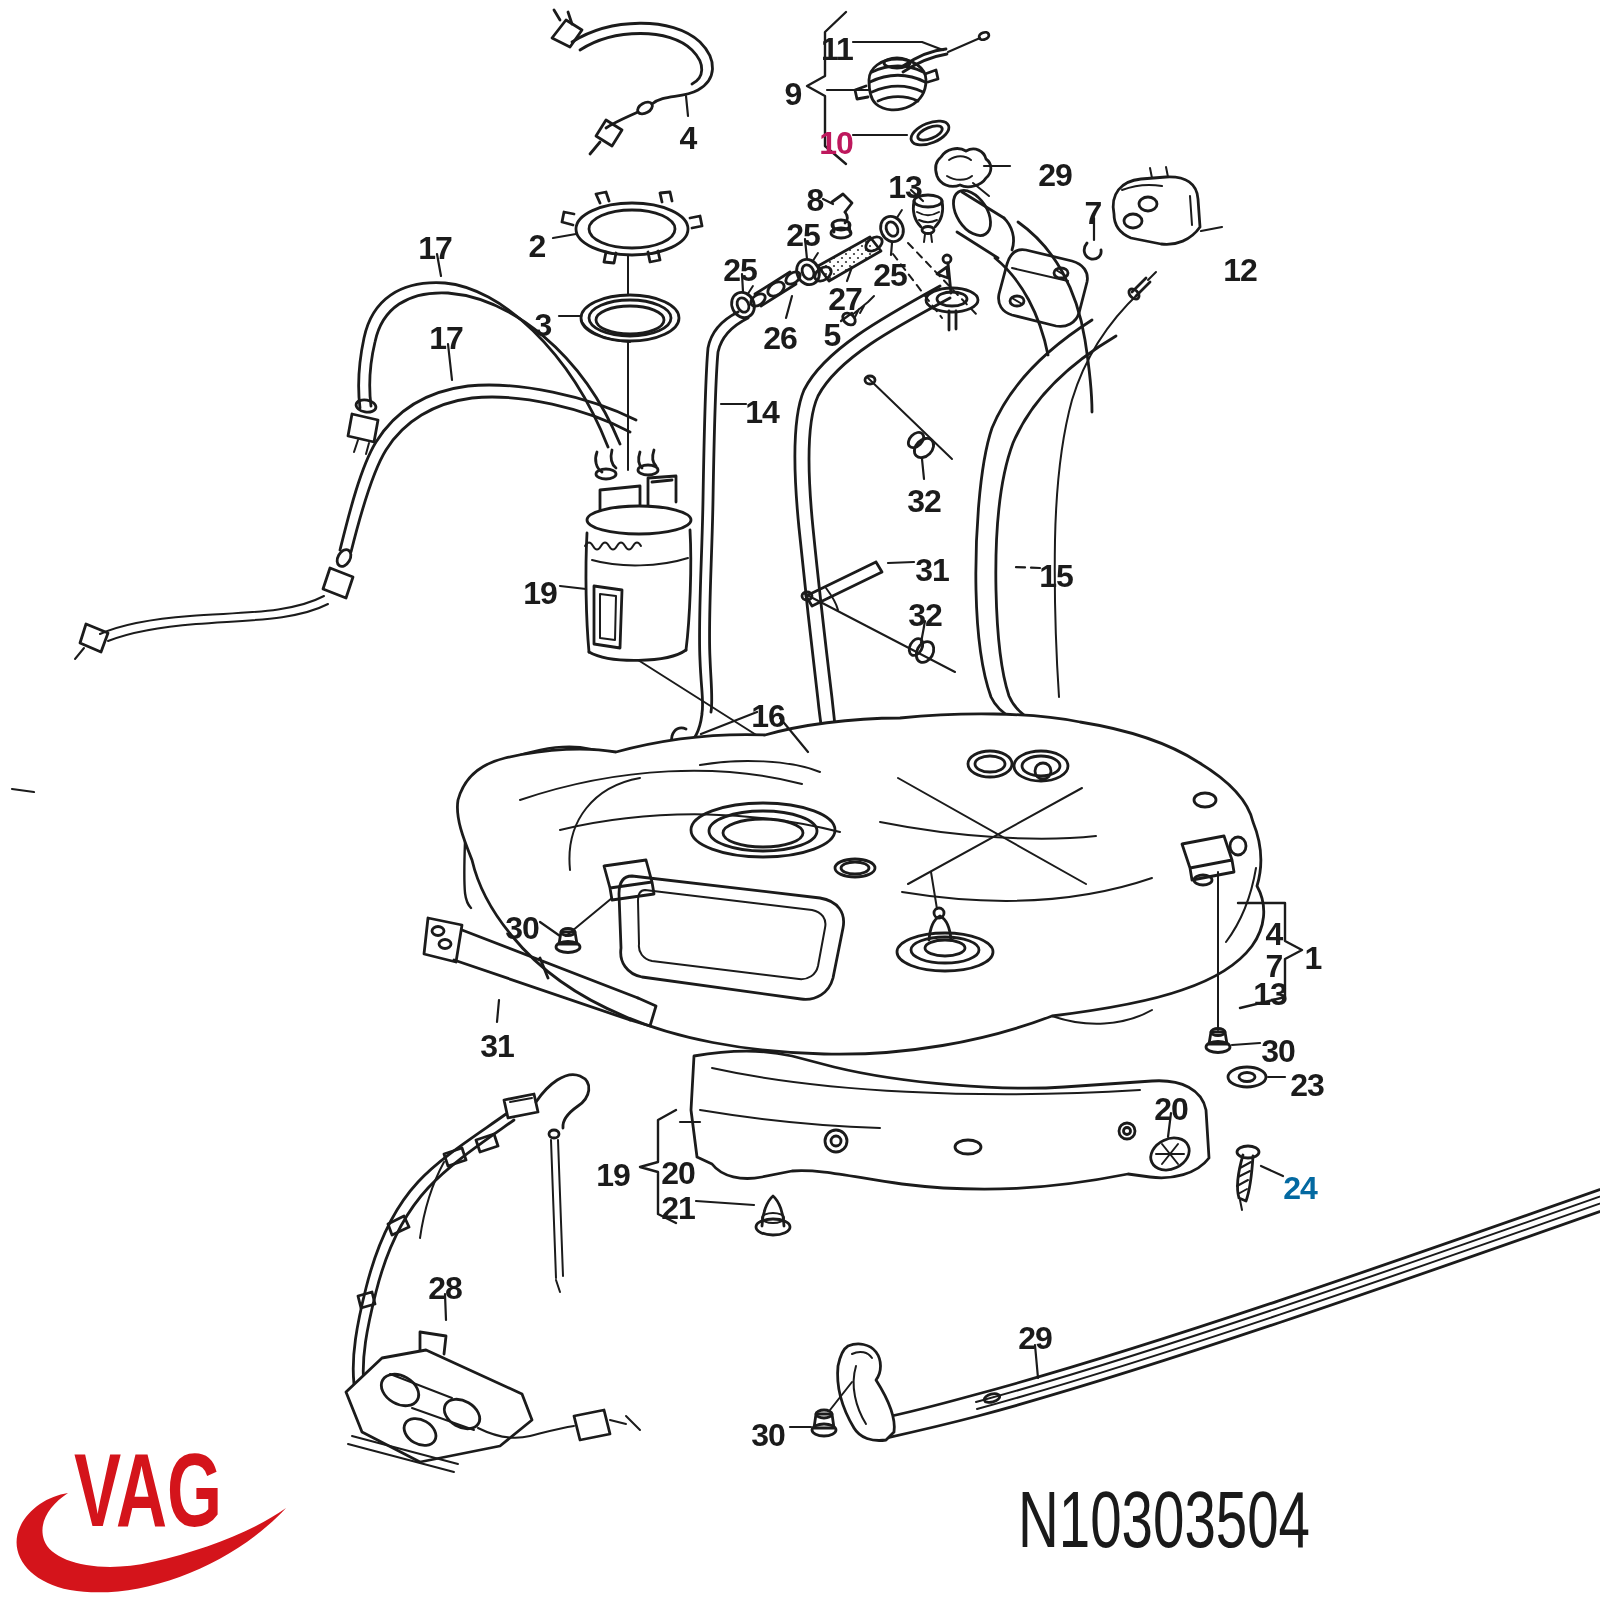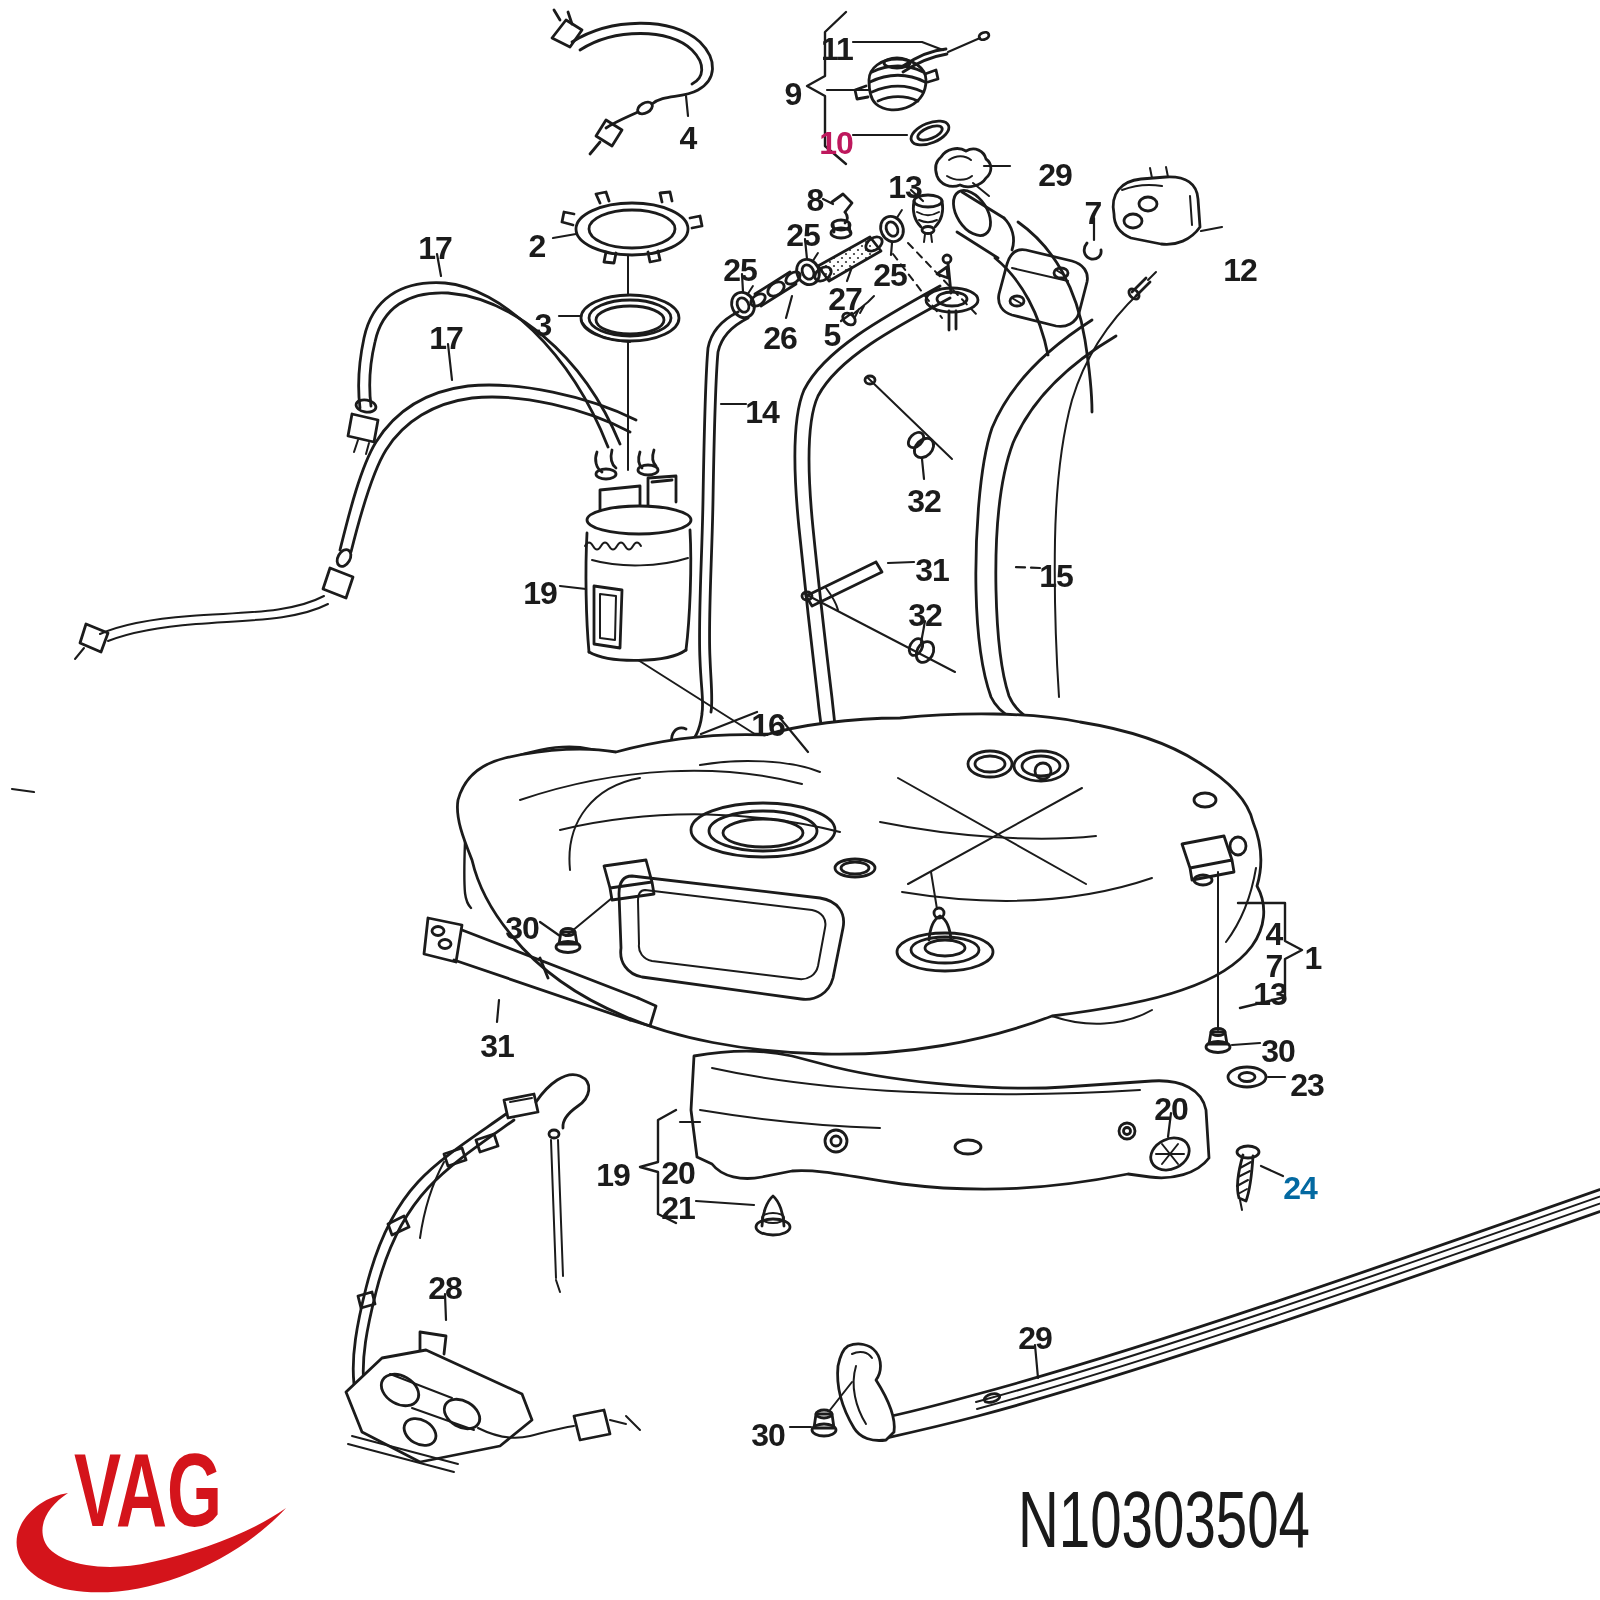--- a/index.html
+++ b/index.html
@@ -419,21 +419,21 @@
       <div class="callout" style="left: 543px; top: 317px; color: rgb(27, 27, 27);">3</div>
       <div class="callout" style="left: 832px; top: 327px; color: rgb(27, 27, 27);">5</div>
       <div class="callout" style="left: 780px; top: 330px; color: rgb(27, 27, 27);">26</div>
       <div class="callout" style="left: 446px; top: 330px; color: rgb(27, 27, 27);">17</div>
       <div class="callout" style="left: 762px; top: 404px; color: rgb(27, 27, 27);">14</div>
       <div class="callout" style="left: 924px; top: 493px; color: rgb(27, 27, 27);">32</div>
       <div class="callout" style="left: 932px; top: 562px; color: rgb(27, 27, 27);">31</div>
       <div class="callout" style="left: 1056px; top: 568px; color: rgb(27, 27, 27);">15</div>
       <div class="callout" style="left: 540px; top: 585px; color: rgb(27, 27, 27);">19</div>
       <div class="callout" style="left: 925px; top: 607px; color: rgb(27, 27, 27);">32</div>
-      <div class="callout" style="left: 768px; top: 708px; color: rgb(27, 27, 27); margin-top: 9px;">16</div>
+      <div class="callout" style="left: 768px; top: 708px; color: rgb(27, 27, 27);">16</div>
       <div class="callout" style="left: 522px; top: 920px; color: rgb(27, 27, 27);">30</div>
       <div class="callout" style="left: 1274px; top: 926px; color: rgb(27, 27, 27);">4</div>
       <div class="callout" style="left: 1313px; top: 950px; color: rgb(27, 27, 27);">1</div>
       <div class="callout" style="left: 1274px; top: 958px; color: rgb(27, 27, 27);">7</div>
       <div class="callout" style="left: 1270px; top: 986px; color: rgb(27, 27, 27);">13</div>
       <div class="callout" style="left: 497px; top: 1038px; color: rgb(27, 27, 27);">31</div>
       <div class="callout" style="left: 1278px; top: 1043px; color: rgb(27, 27, 27);">30</div>
       <div class="callout" style="left: 1307px; top: 1077px; color: rgb(27, 27, 27);">23</div>
       <div class="callout" style="left: 1171px; top: 1101px; color: rgb(27, 27, 27);">20</div>
       <div class="callout" style="left: 613px; top: 1167px; color: rgb(27, 27, 27);">19</div>

